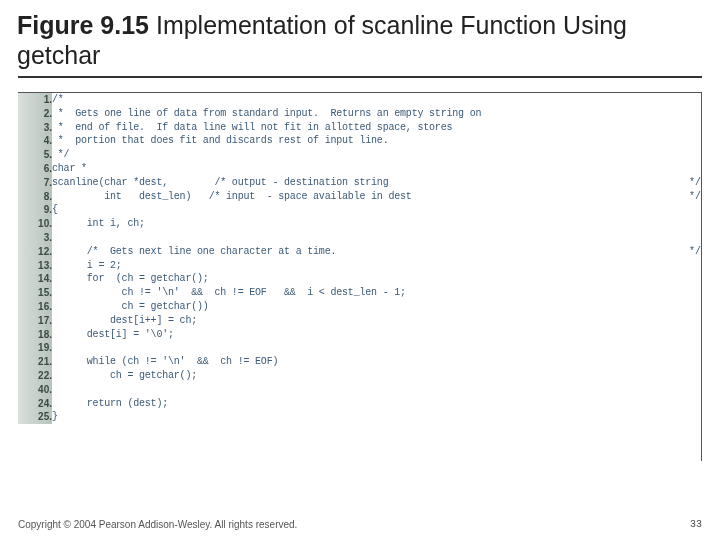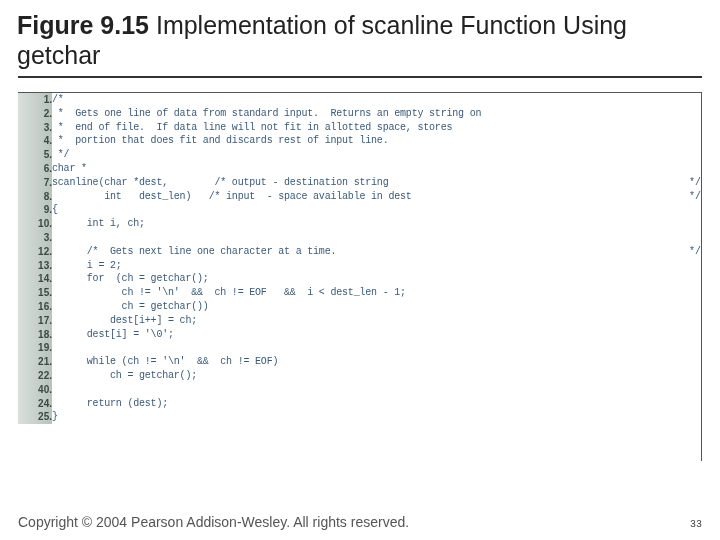--- a/index.html
+++ b/index.html
@@ -66,21 +66,21 @@
   .rt {
     text-align: right;
     padding-right: 8px;
     color: #3b5a78;
     width: 36px;
   }
   .footer {
     position: absolute;
     left: 18px;
     bottom: 10px;
-    font-size: 14px;
+    font-size: 10px;
     color: #555;
   }
   .pagenum {
     position: absolute;
     right: 18px;
     bottom: 10px;
     font-size: 10px;
     color: #444;
     font-family: Liberation Mono, monospace;
   }

